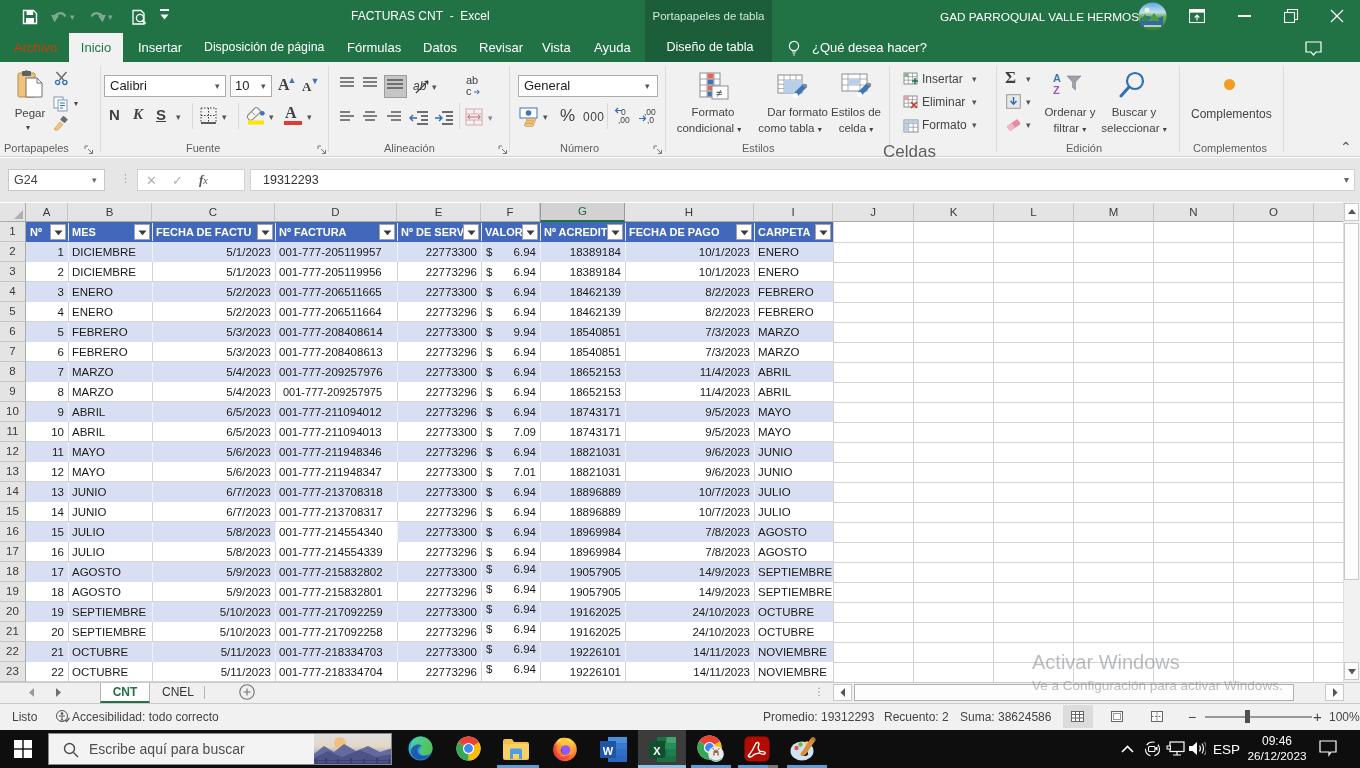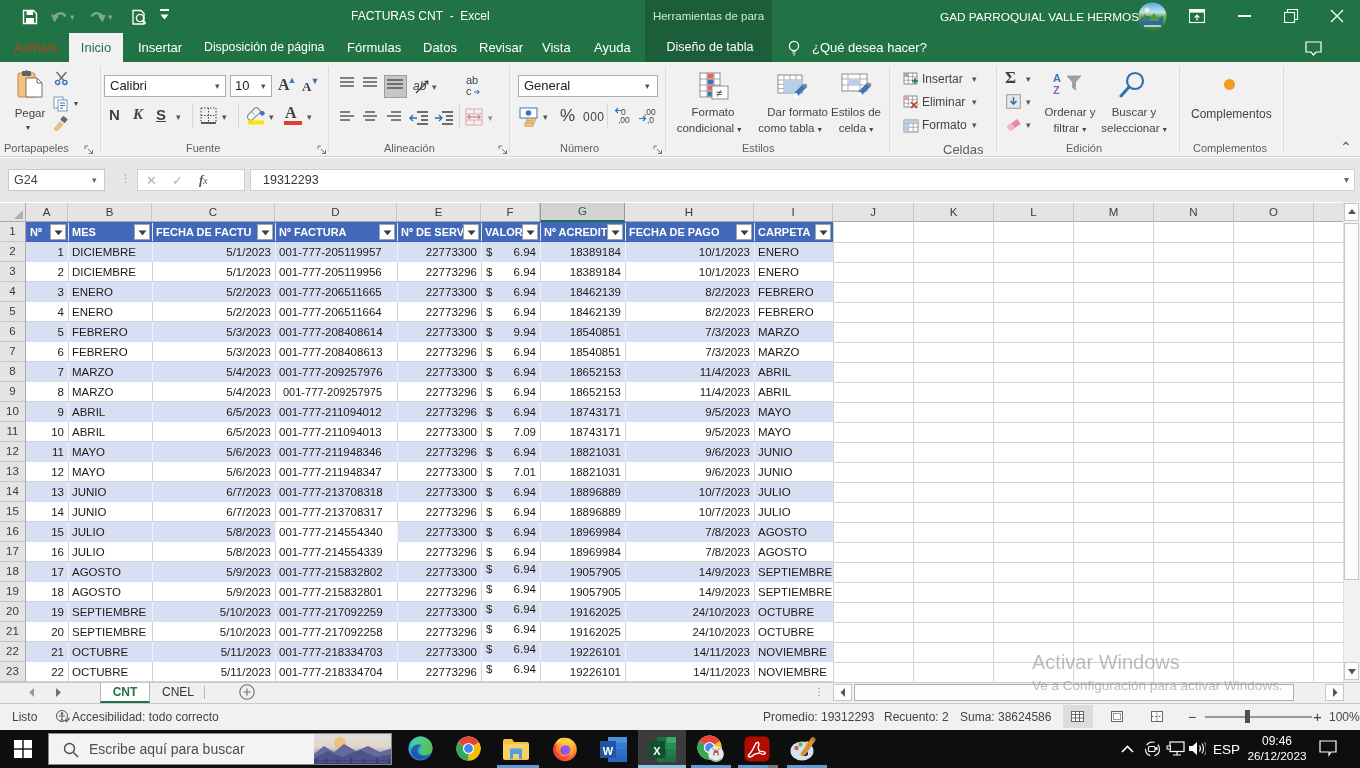--- a/index.html
+++ b/index.html
@@ -2,21 +2,21 @@
 <html><head><meta charset="utf-8"><title>FACTURAS CNT - Excel</title><style>
 *{margin:0;padding:0;box-sizing:border-box}
 html,body{width:1360px;height:768px;overflow:hidden;font-family:"Liberation Sans",sans-serif;background:#fff}
 .a{position:absolute}
 svg{display:block}
 .ellip{white-space:nowrap;overflow:hidden}
 </style></head><body>
 <div class="a" style="left:0;top:0;width:1360px;height:768px;overflow:hidden">
 <div class="a" style="left:0;top:0;width:1360px;height:33px;background:#217346"></div>
 <div class="a" style="left:645px;top:0;width:127px;height:62px;background:#1b5e39"></div>
-<div class="a" style="left:645px;top:0;width:127px;height:33px;color:#cfe8da;font-size:11.5px;line-height:33px;text-align:center">Herramientas de para</div>
+<div class="a" style="left:645px;top:0;width:127px;height:33px;color:#cfe8da;font-size:11.5px;line-height:33px;text-align:center">Portapapeles de tabla</div>
 <div class="a" style="left:655px;top:37px;width:110px;height:25px;color:#fff;font-size:12.5px;line-height:22px;text-align:center">Diseño de tabla</div>
 <svg class="a" style="left:22px;top:9px" width="16" height="16" viewBox="0 0 16 16">
 <path d="M1.5 1.5h10l3 3v10h-13z" fill="none" stroke="#fff" stroke-width="1.4"></path>
 <rect x="4" y="9" width="8" height="5" fill="#fff"></rect>
       <rect x="4.6" y="2" width="6.5" height="4" fill="#fff"></rect>
     </svg>
 <svg class="a" style="left:50px;top:8px" width="19" height="17" viewBox="0 0 19 17">
 <path d="M4.5 12 C3.5 5.5 12 2.5 15.5 8.5" stroke="#7ea892" stroke-width="2.3" fill="none"></path>
 <path d="M1 6.8 L9 7.6 4.6 14.2z" fill="#7ea892"></path>
     </svg>
@@ -298,21 +298,21 @@
 <div class="a" style="left:922px;top:95px;color:#444;font-size:11.5px;font-size:12px">Eliminar</div>
 <div class="a" style="left:972px;top:97px;color:#555;font-size:9px">▾</div>
 <svg class="a" style="left:903px;top:118px" width="16" height="16" viewBox="0 0 16 16">
       <rect x="1" y="2" width="14" height="12" fill="#fff" stroke="#8a8d90"></rect>
       <path d="M1 5.6 h14 M1 9.2 h14 M5.6 2 v12 M10.2 2 v12" stroke="#8a8d90" stroke-width="0.7"></path>
       <rect x="1.4" y="2.4" width="13.2" height="3" fill="#b9cfe8"></rect>
       <rect x="1.4" y="5.8" width="4" height="8" fill="#b9cfe8"></rect>
     </svg>
 <div class="a" style="left:922px;top:118px;color:#444;font-size:11.5px;font-size:12px">Formato</div>
 <div class="a" style="left:972px;top:120px;color:#555;font-size:9px">▾</div>
-<div class="a" style="left:943px;top:142px;color:#5e5e5e;font-size:13px">Celdas</div>
+<div class="a" style="left:883px;top:142px;color:#5e5e5e;font-size:17px">Celdas</div>
 <div class="a" style="left:1005px;top:68px;color:#3f4245;font-size:17px;font-weight:bold;font-family:'Liberation Serif',serif">Σ</div>
 <div class="a" style="left:1026px;top:74px;color:#555;font-size:9px">▾</div>
 <svg class="a" style="left:1006px;top:94px" width="15" height="15" viewBox="0 0 15 15">
 <rect x="0.7" y="0.7" width="13.6" height="13.6" fill="#e8e8e8" stroke="#9a9a9a"></rect>
 <path d="M7.5 3 v7 M4.5 7 l3 3.2 3-3.2" stroke="#2f6fb2" stroke-width="1.5" fill="none"></path>
     </svg>
 <div class="a" style="left:1026px;top:97px;color:#555;font-size:9px">▾</div>
 <svg class="a" style="left:1005px;top:118px" width="17" height="14" viewBox="0 0 17 14">
 <g transform="rotate(-35 8 7)">
         <rect x="2" y="4.5" width="13" height="6" rx="1" fill="#ea8aa0"></rect>

